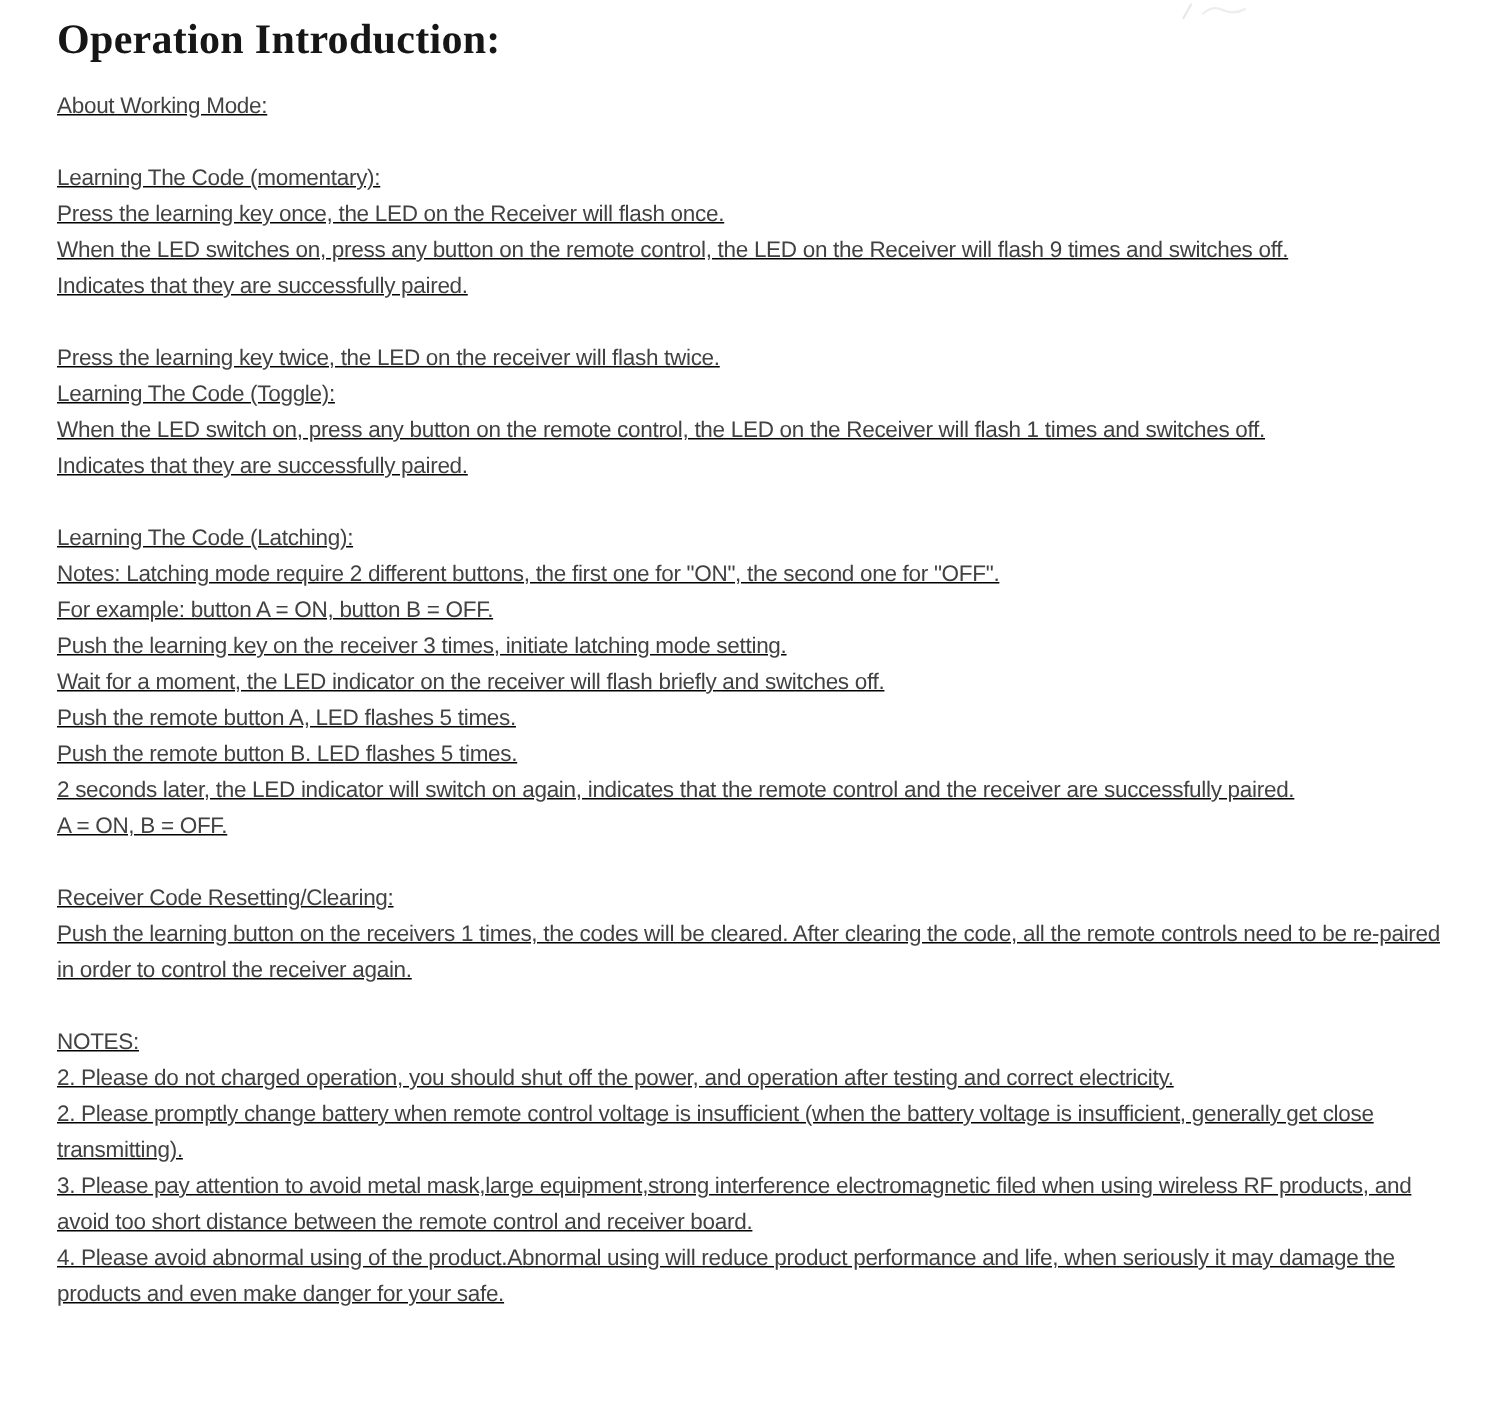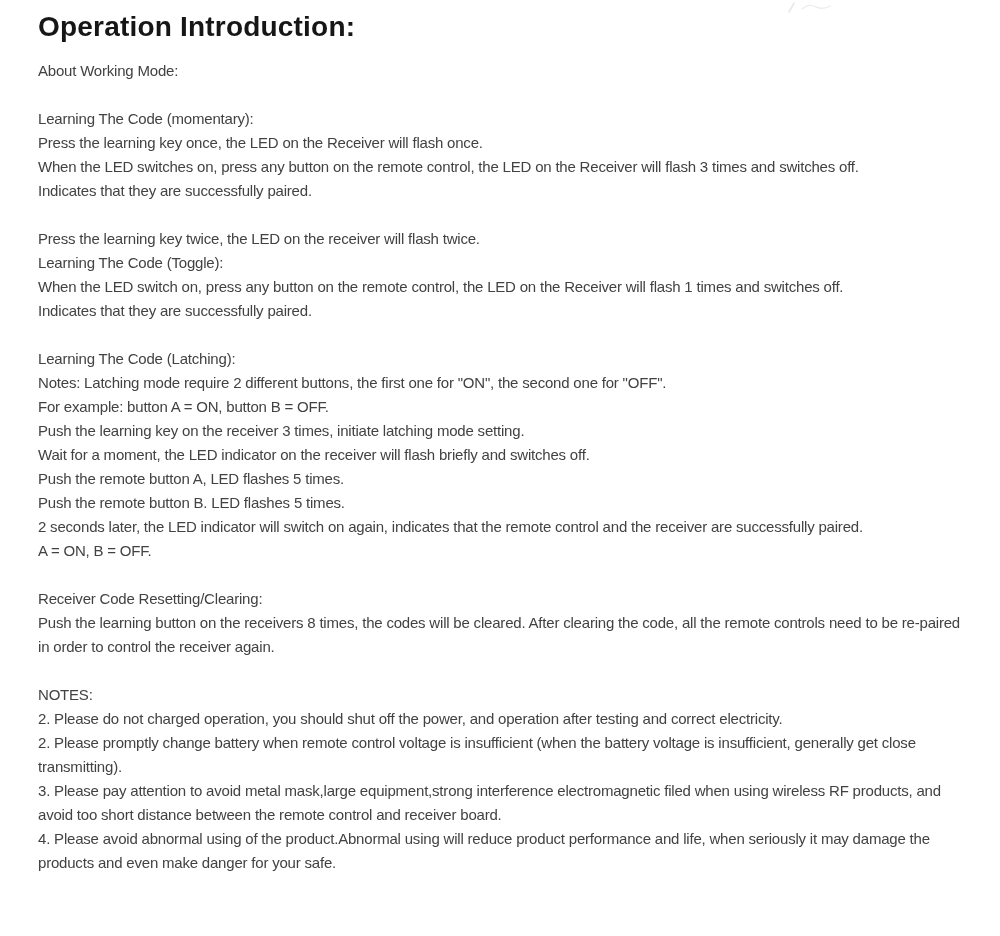--- a/index.html
+++ b/index.html
@@ -28,26 +28,28 @@
     width: 56px;
     height: 14px;
   }
   h1.doc-title {
     margin: 0;
     font-size: 28px;
     line-height: 34px;
     font-weight: 700;
     color: #161616;
     letter-spacing: 0.2px;
+    font-family: Liberation Serif, serif;
   }
   .content {
     margin-top: 15px;
   }
   .section {
     margin-top: 24px;
+    text-decoration: underline;
   }
   .content .section:first-child {
     margin-top: 0;
   }
   .line {
     font-size: 15px;
     line-height: 24px;
     color: #424242;
     letter-spacing: -0.2px;
     max-width: 932px;
@@ -65,21 +67,21 @@
 
   <h1 class="doc-title">Operation Introduction:</h1>
 
   <div class="content" id="content">
       <div class="section">
         <div class="line">About Working Mode:</div>
       </div>
       <div class="section">
         <div class="line">Learning The Code (momentary):</div>
         <div class="line">Press the learning key once, the LED on the Receiver will flash once.</div>
-        <div class="line">When the LED switches on, press any button on the remote control, the LED on the Receiver will flash 3 times and switches off.</div>
+        <div class="line">When the LED switches on, press any button on the remote control, the LED on the Receiver will flash 9 times and switches off.</div>
         <div class="line">Indicates that they are successfully paired.</div>
       </div>
       <div class="section">
         <div class="line">Press the learning key twice, the LED on the receiver will flash twice.</div>
         <div class="line">Learning The Code (Toggle):</div>
         <div class="line">When the LED switch on, press any button on the remote control, the LED on the Receiver will flash 1 times and switches off.</div>
         <div class="line">Indicates that they are successfully paired.</div>
       </div>
       <div class="section">
         <div class="line">Learning The Code (Latching):</div>
@@ -87,21 +89,21 @@
         <div class="line">For example: button A = ON, button B = OFF.</div>
         <div class="line">Push the learning key on the receiver 3 times, initiate latching mode setting.</div>
         <div class="line">Wait for a moment, the LED indicator on the receiver will flash briefly and switches off.</div>
         <div class="line">Push the remote button A, LED flashes 5 times.</div>
         <div class="line">Push the remote button B. LED flashes 5 times.</div>
         <div class="line">2 seconds later, the LED indicator will switch on again, indicates that the remote control and the receiver are successfully paired.</div>
         <div class="line">A = ON, B = OFF.</div>
       </div>
       <div class="section">
         <div class="line">Receiver Code Resetting/Clearing:</div>
-        <div class="line">Push the learning button on the receivers 8 times, the codes will be cleared. After clearing the code, all the remote controls need to be re-paired in order to control the receiver again.</div>
+        <div class="line">Push the learning button on the receivers 1 times, the codes will be cleared. After clearing the code, all the remote controls need to be re-paired in order to control the receiver again.</div>
       </div>
       <div class="section">
         <div class="line">NOTES:</div>
         <div class="line">2. Please do not charged operation, you should shut off the power, and operation after testing and correct electricity.</div>
         <div class="line">2. Please promptly change battery when remote control voltage is insufficient (when the battery voltage is insufficient, generally get close transmitting).</div>
         <div class="line">3. Please pay attention to avoid metal mask,large equipment,strong interference electromagnetic filed when using wireless RF products, and avoid too short distance between the remote control and receiver board.</div>
         <div class="line">4. Please avoid abnormal using of the product.Abnormal using will reduce product performance and life, when seriously it may damage the products and even make danger for your safe.</div>
       </div>
     </div>
 

